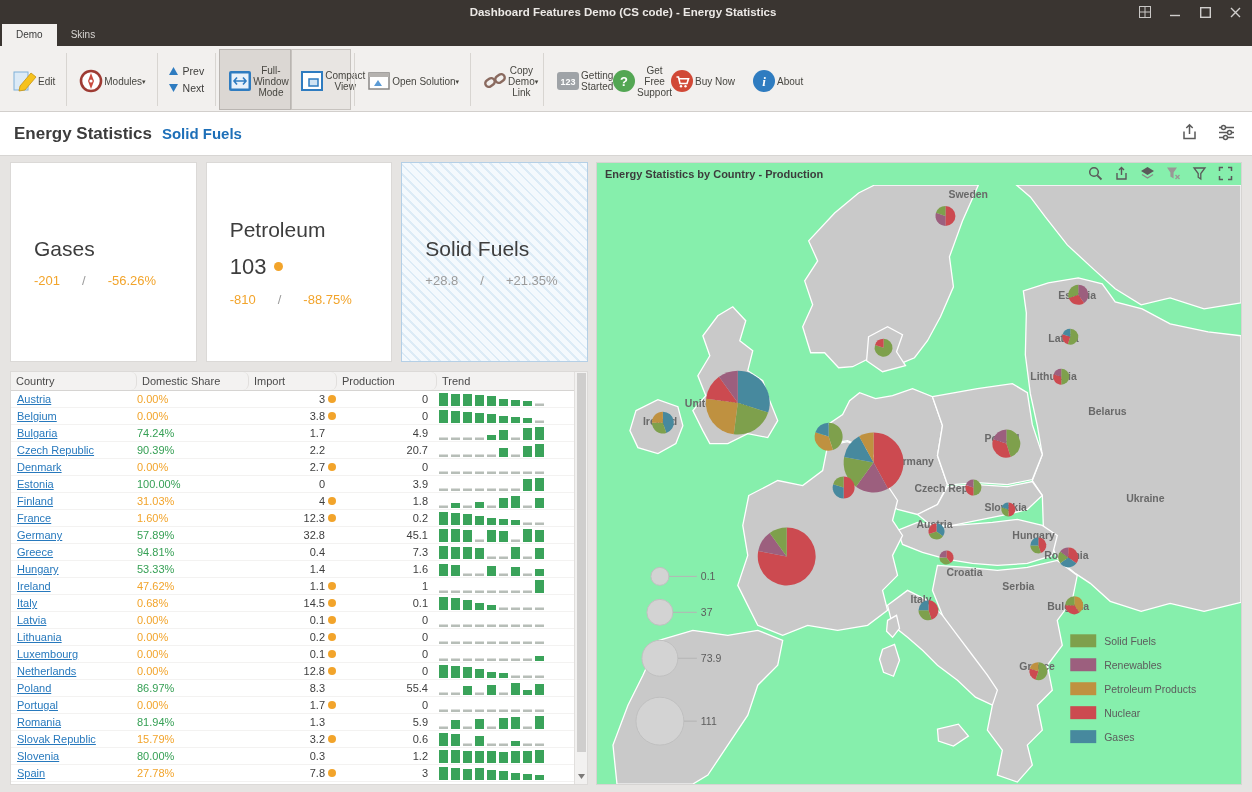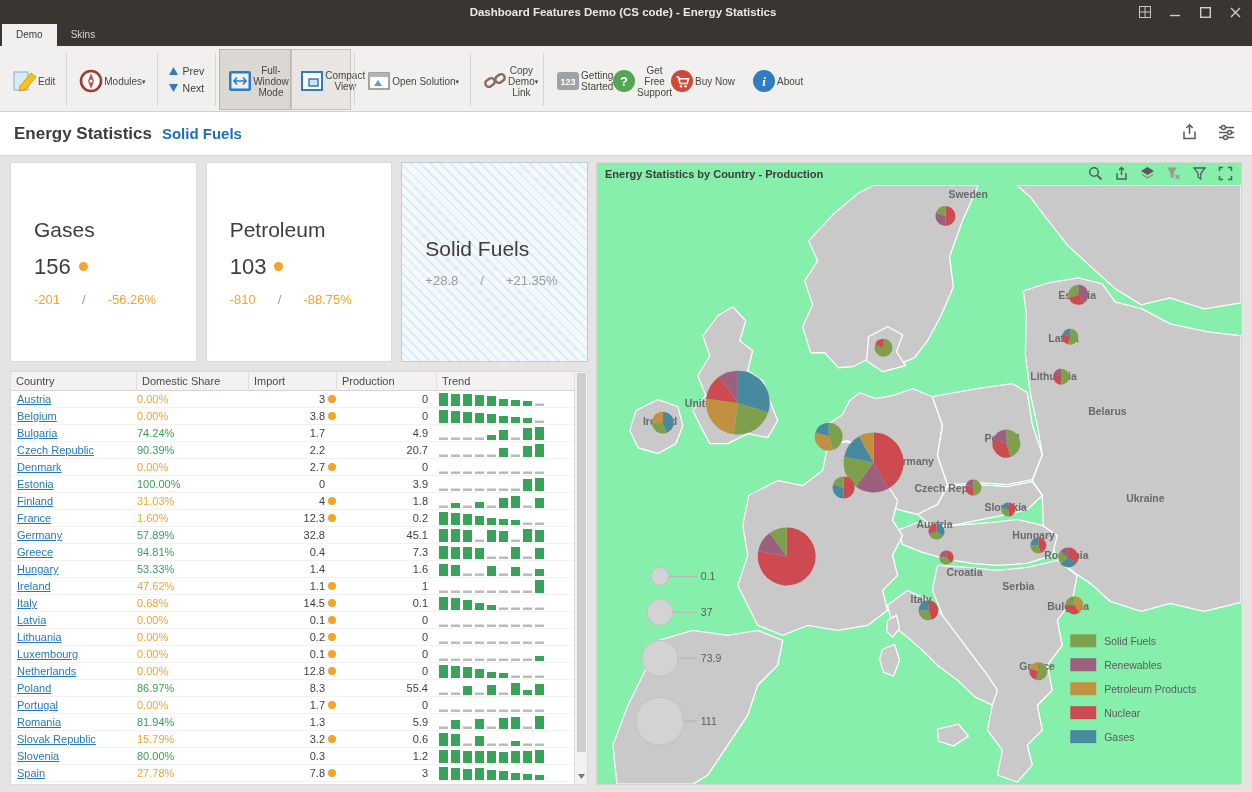--- a/index.html
+++ b/index.html
@@ -54,21 +54,21 @@
   .kdot { width:9px; height:9px; border-radius:50%; background:#f2a42b; }
   .card-delta { font-size:13px; display:flex; gap:22px; align-items:center; }
   .card-delta .sep { color:#9b9b9b; }
   .delta-orange { color:#f2a42b; } .delta-gray { color:#9b9b9b; }
 
   
   .gridpanel { flex:1; background:#fff; border:1px solid #dcdad8; display:flex; overflow:hidden; }
   .gridmain { flex:1; display:flex; flex-direction:column; overflow:hidden; }
   .thead { display:flex; height:19px; background:#f3f2f1; border-bottom:1px solid #d6d4d2;
     font-size:11px; color:#4a4a4a; }
-  .thead > div { display:flex; align-items:center; padding:0 5px; border-right:1px solid #e1dfdd; }
+  .thead > div { display:flex; align-items:center; padding:0 5px; border-right:1px solid #e1dfdd;border-radius:6px; }
   .thead > div:last-child { border-right:none; }
   .h-country { width:126px; } .h-share { width:112px; } .h-import { width:88px; }
   .h-prod { width:100px;text-align:center; } .h-trend { flex:1; }
   .trow { display:flex; height:17px; align-items:center; font-size:11px; border-bottom:1px solid #f3f2f1; }
   .c-country { width:126px; padding:0 4px 0 6px; overflow:hidden; white-space:nowrap; }
   .c-country a { color:#2779bd; text-decoration:underline; cursor:pointer; }
   .c-share { width:112px; text-align:left; padding-right:6px; }
   .c-share.green { color:#36a055; } .c-share.orange { color:#f2a42b; }
   .c-import { width:88px; display:flex; justify-content:flex-end; align-items:center; padding-right:1px; color:#3e3e3e; }
   .idot { width:8px; height:8px; border-radius:50%; margin-left:3px; background:#f2a42b; }
@@ -277,24 +277,20 @@
           </svg>
       </div>
     </div>
   </div>
 
   <div class="content">
     <div class="leftcol">
       <div class="cards">
         <div class="card">
           <div class="card-title">Gases</div>
-          <div class="card-value">
-              <span>156</span>
-              <span class="kdot"></span>
-            </div>
           <div class="card-delta">
               <span class="delta-orange">-201</span>
               <span class="sep">/</span>
               <span class="delta-orange">-56.26%</span>
             </div>
         </div>
         <div class="card">
           <div class="card-title">Petroleum</div>
           <div class="card-value">
               <span>103</span>

